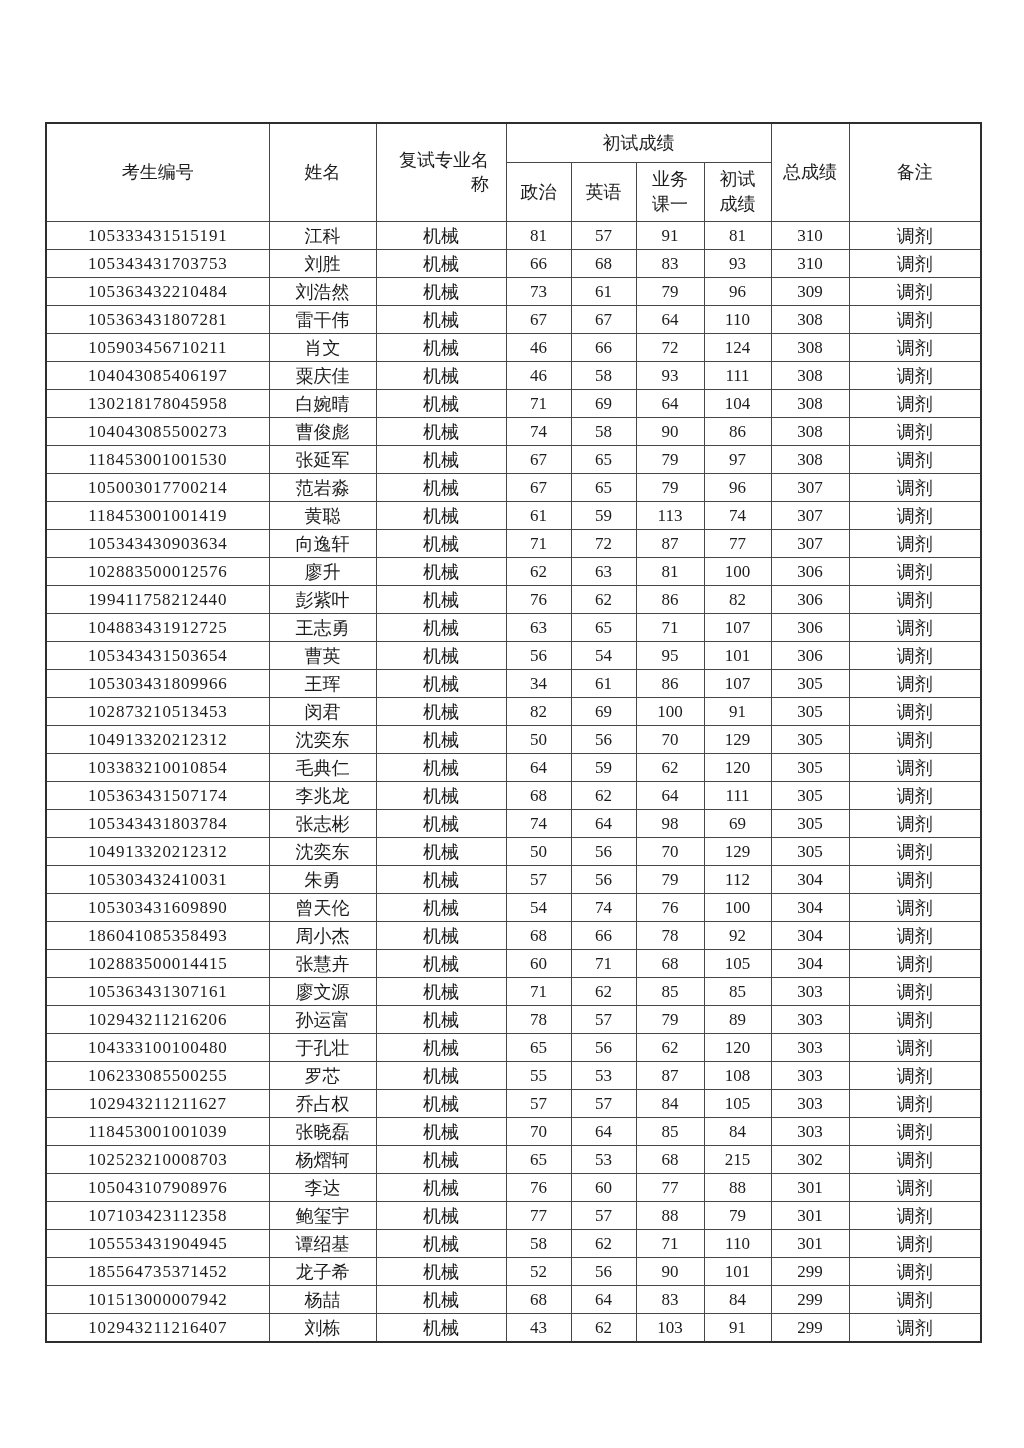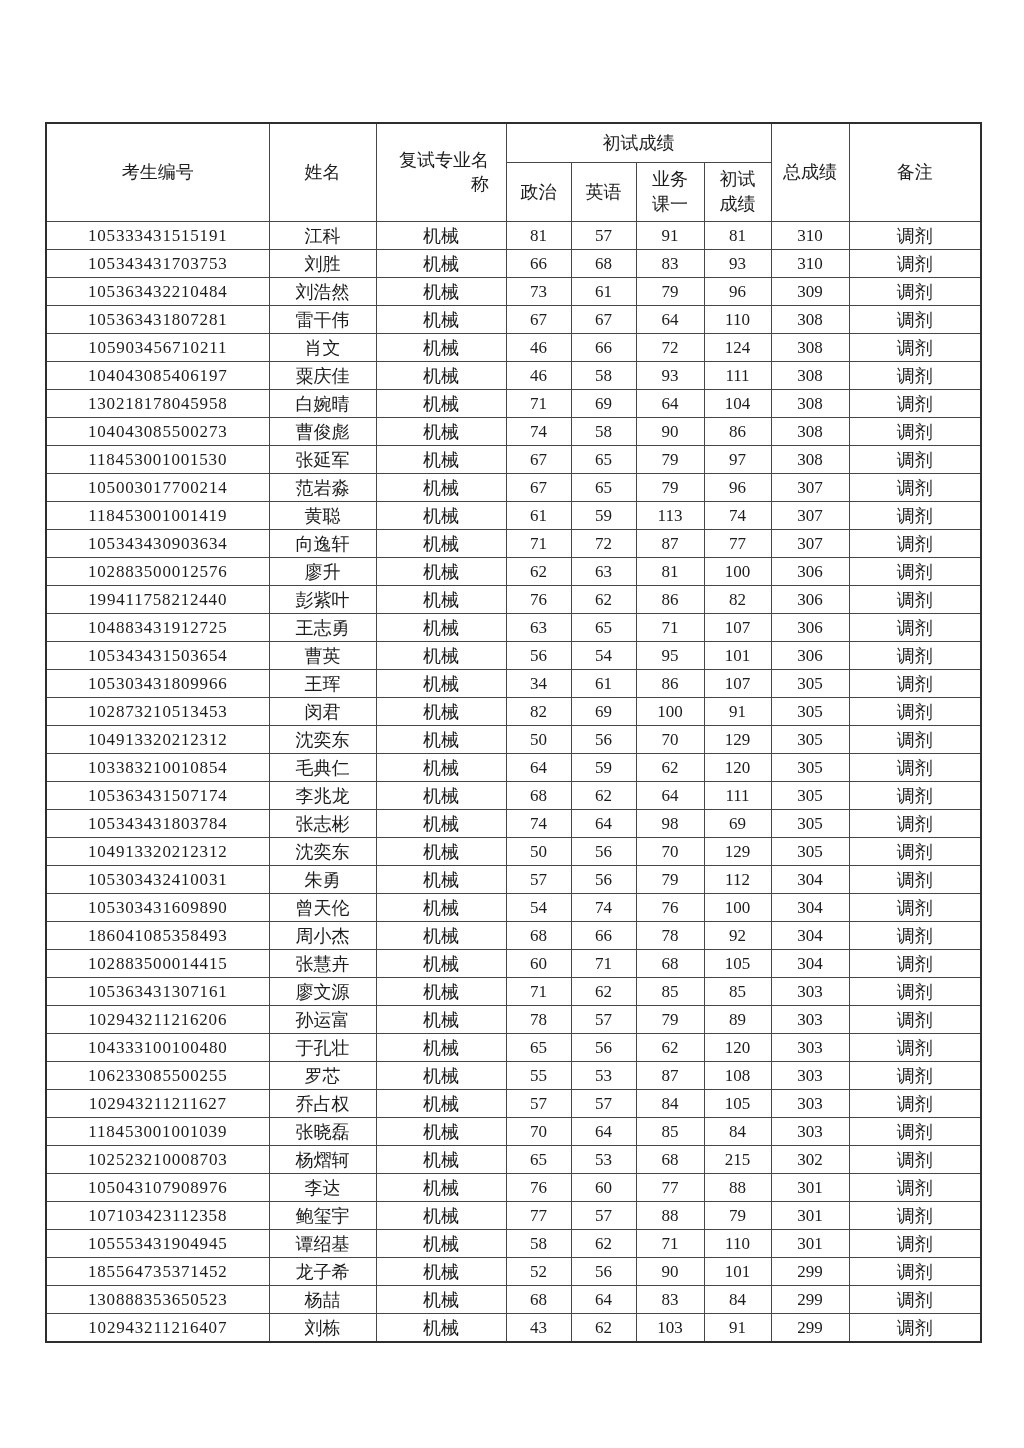--- a/index.html
+++ b/index.html
@@ -522,21 +522,21 @@
           <td data-name="cell-name">龙子希</td>
           <td data-name="cell-major">机械</td>
           <td data-name="cell-politics">52</td>
           <td data-name="cell-english">56</td>
           <td data-name="cell-course1">90</td>
           <td data-name="cell-course2">101</td>
           <td data-name="cell-total">299</td>
           <td data-name="cell-remark">调剂</td>
         </tr>
         <tr data-name="table-row">
-          <td data-name="cell-id">130888353650523</td>
+          <td data-name="cell-id">101513000007942</td>
           <td data-name="cell-name">杨喆</td>
           <td data-name="cell-major">机械</td>
           <td data-name="cell-politics">68</td>
           <td data-name="cell-english">64</td>
           <td data-name="cell-course1">83</td>
           <td data-name="cell-course2">84</td>
           <td data-name="cell-total">299</td>
           <td data-name="cell-remark">调剂</td>
         </tr>
         <tr data-name="table-row">

